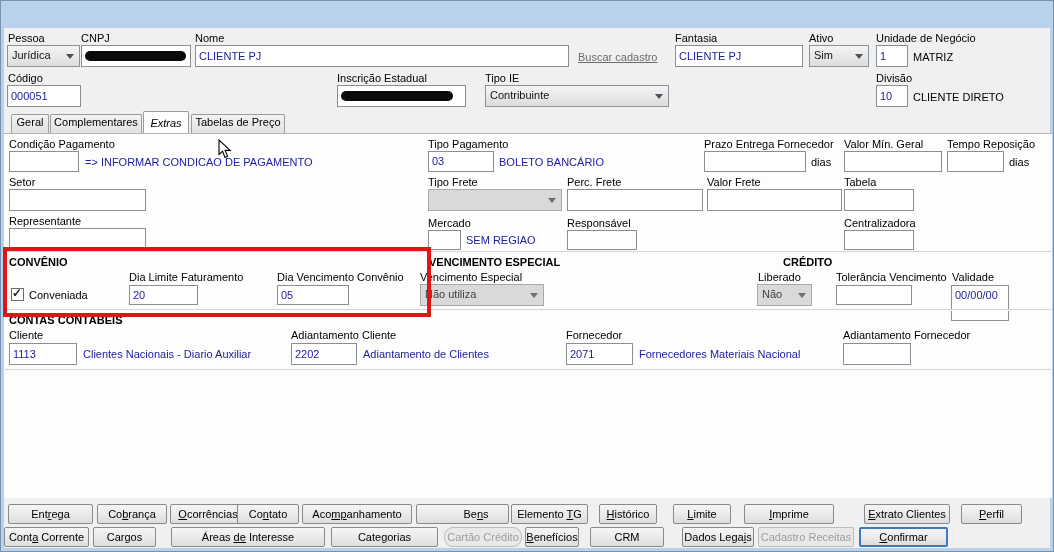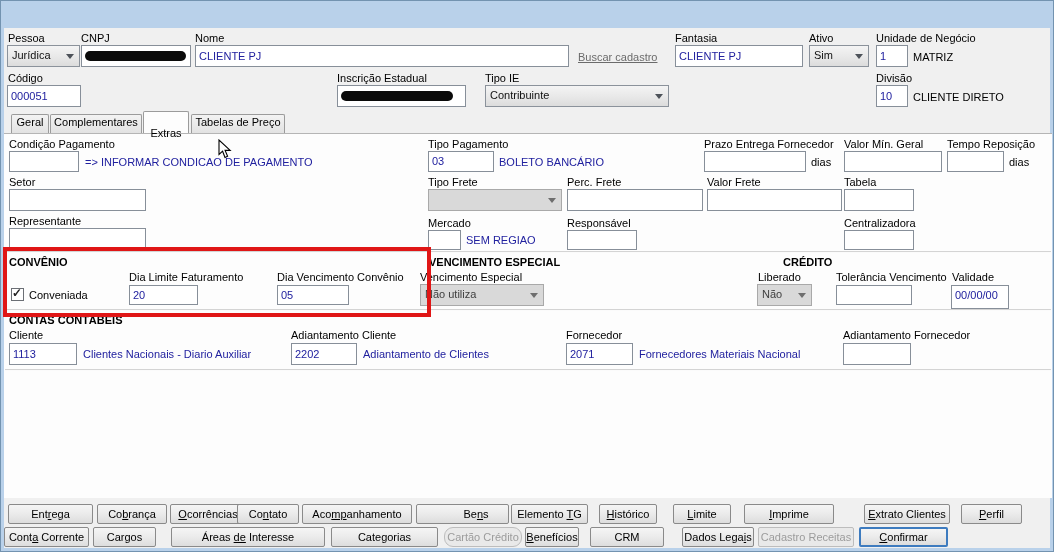--- a/index.html
+++ b/index.html
@@ -29,21 +29,21 @@
     border-left:4px solid transparent;border-right:4px solid transparent;border-top:5px solid #4d5259;}
   .combo.disabled{background:#d9d9d9;border-color:#a9a9a9;}
   .combo.disabled .v{color:#3f3f3f;}
   .combo.disabled .chev{border-top-color:#6e6e6e;}
   .desc{position:absolute;color:#21219f;white-space:nowrap;}
   .desc-k{position:absolute;color:#000;white-space:nowrap;}
   .link{position:absolute;color:#6b6b6b;text-decoration:underline;white-space:nowrap;cursor:pointer;}
   .tab{position:absolute;top:113px;height:19px;background:linear-gradient(#f3f3f3,#e2e2e2);
     border:1px solid #9b9b9b;border-bottom:none;border-radius:2px 2px 0 0;text-align:center;
     padding-top:1px;z-index:2;cursor:pointer;white-space:nowrap;}
-  .tab.active{top:110px;height:22px;background:#fdfdfd;padding-top:15px;z-index:3;}
+  .tab.active{top:110px;height:22px;background:#fdfdfd;padding-top:5px;z-index:3;font-style:italic;}
   .panel{position:absolute;left:3px;top:132px;width:1048px;height:365px;background:#fdfdfd;
     border-top:1px solid #b5b5b5;z-index:1;}
   .sep{position:absolute;left:4px;width:1046px;height:2px;border-top:1px solid #d4d4d4;
     border-bottom:1px solid #fbfbfb;z-index:2;}
   .cb{position:absolute;width:13px;height:13px;background:#fff;border:1px solid #6b6f75;z-index:2;}
   .cb .check-icon{position:absolute;left:0px;top:-3px;font-size:12px;font-weight:bold;color:#232323;}
   .footer-btn{position:absolute;height:20px;border:1px solid #8a8a8a;border-radius:2px;
     background:linear-gradient(#f5f5f5,#ececec 45%,#ddDDDD);text-align:center;line-height:17px;
     color:#000;cursor:pointer;white-space:nowrap;overflow:hidden;padding-top:1px;}
   .footer-btn.disabled{background:#e9e9e9;border-color:#bdbdbd;color:#9c9c9c;cursor:default;}
@@ -232,21 +232,21 @@
     <span class="v">Não</span>
       <span class="chev"></span>
   </div>
 
   <div class="lbl" style="left:835px;top:270px;z-index:2">Tolerância Vencimento</div>
   <div class="inp h20" style="left:835px;top:284px;width:76px;height:20px;z-index:2">
     <span class="v"></span>
   </div>
 
   <div class="lbl" style="left:951px;top:270px;z-index:2">Validade</div>
-  <div class="inp h20" style="left:950px;top:284px;width:58px;height:24px;z-index:2">
+  <div class="inp h20" style="left:950px;top:284px;width:58px;height:36px;z-index:2">
     <span class="v">00/00/00</span>
   </div>
 
   <div class="sep" style="top:308px"></div>
 
   <div class="lbl b" style="left:8px;top:313px;z-index:2">CONTAS CONTÁBEIS</div>
 
   <div class="lbl" style="left:8px;top:328px;z-index:2">Cliente</div>
   <div class="inp" style="left:8px;top:342px;width:68px;height:22px;z-index:2">
     <span class="v">1113</span>

